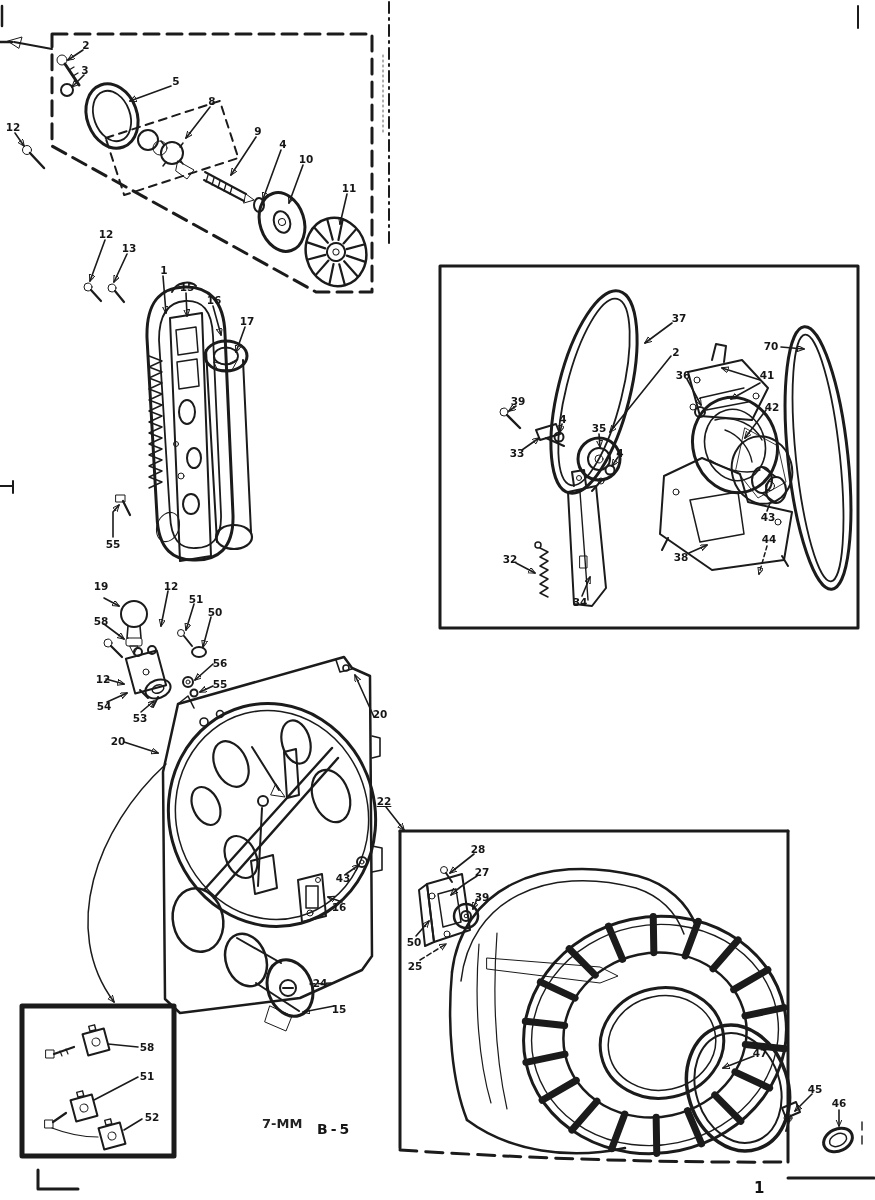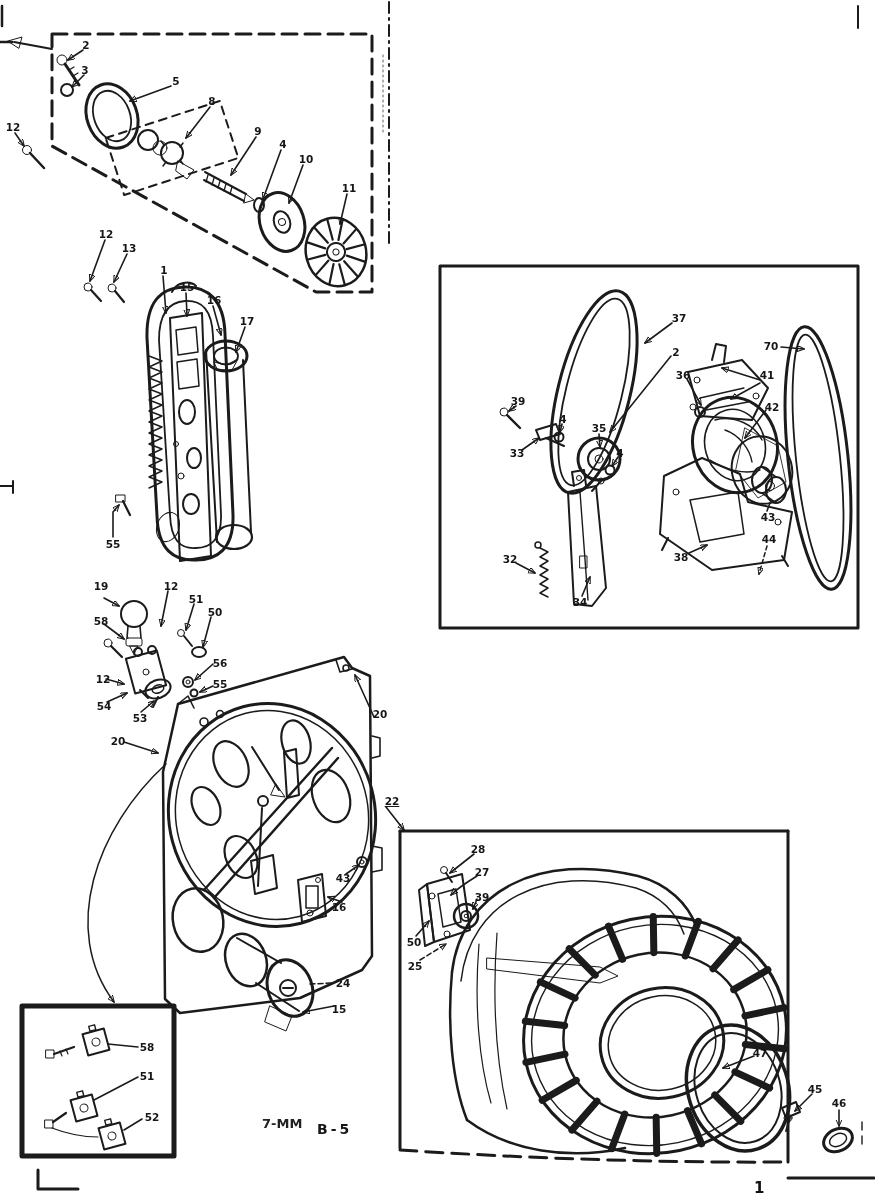--- a/index.html
+++ b/index.html
@@ -463,24 +463,24 @@
       <span class="callout" style="left: 171px; top: 586px;">12</span>
       <span class="callout" style="left: 196px; top: 599px;">51</span>
       <span class="callout" style="left: 215px; top: 612px;">50</span>
       <span class="callout" style="left: 220px; top: 663px;">56</span>
       <span class="callout" style="left: 220px; top: 684px;">55</span>
       <span class="callout" style="left: 104px; top: 706px;">54</span>
       <span class="callout" style="left: 140px; top: 718px;">53</span>
       <span class="callout" style="left: 103px; top: 679px;">12</span>
       <span class="callout" style="left: 118px; top: 741px;">20</span>
       <span class="callout" style="left: 380px; top: 714px;">20</span>
-      <span class="callout" style="left: 392px; top: 801px; text-decoration: underline;">22</span>
+      <span class="callout" style="left: 384px; top: 801px; text-decoration: underline;">22</span>
       <span class="callout" style="left: 343px; top: 878px;">43</span>
       <span class="callout" style="left: 339px; top: 907px;">16</span>
-      <span class="callout" style="left: 343px; top: 983px;">24</span>
+      <span class="callout" style="left: 320px; top: 983px;">24</span>
       <span class="callout" style="left: 339px; top: 1009px;">15</span>
       <span class="callout" style="left: 478px; top: 849px;">28</span>
       <span class="callout" style="left: 482px; top: 872px;">27</span>
       <span class="callout" style="left: 482px; top: 897px;">39</span>
       <span class="callout" style="left: 414px; top: 942px;">50</span>
       <span class="callout" style="left: 415px; top: 966px;">25</span>
       <span class="callout" style="left: 760px; top: 1053px;">47</span>
       <span class="callout" style="left: 815px; top: 1089px;">45</span>
       <span class="callout" style="left: 839px; top: 1103px;">46</span>
       <span class="callout" style="left: 147px; top: 1047px;">58</span>

